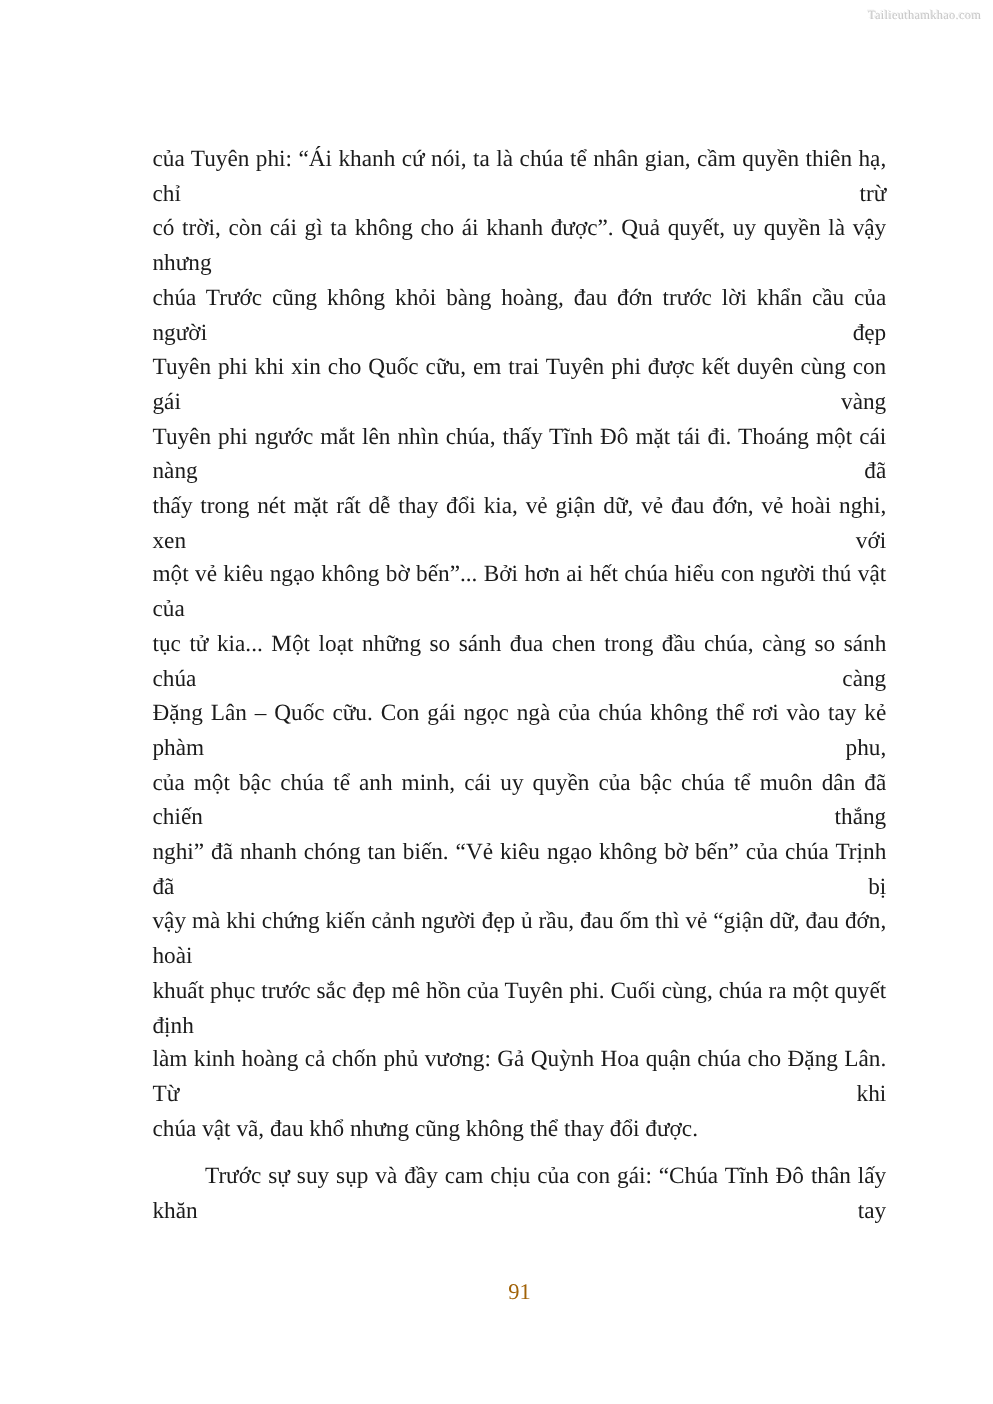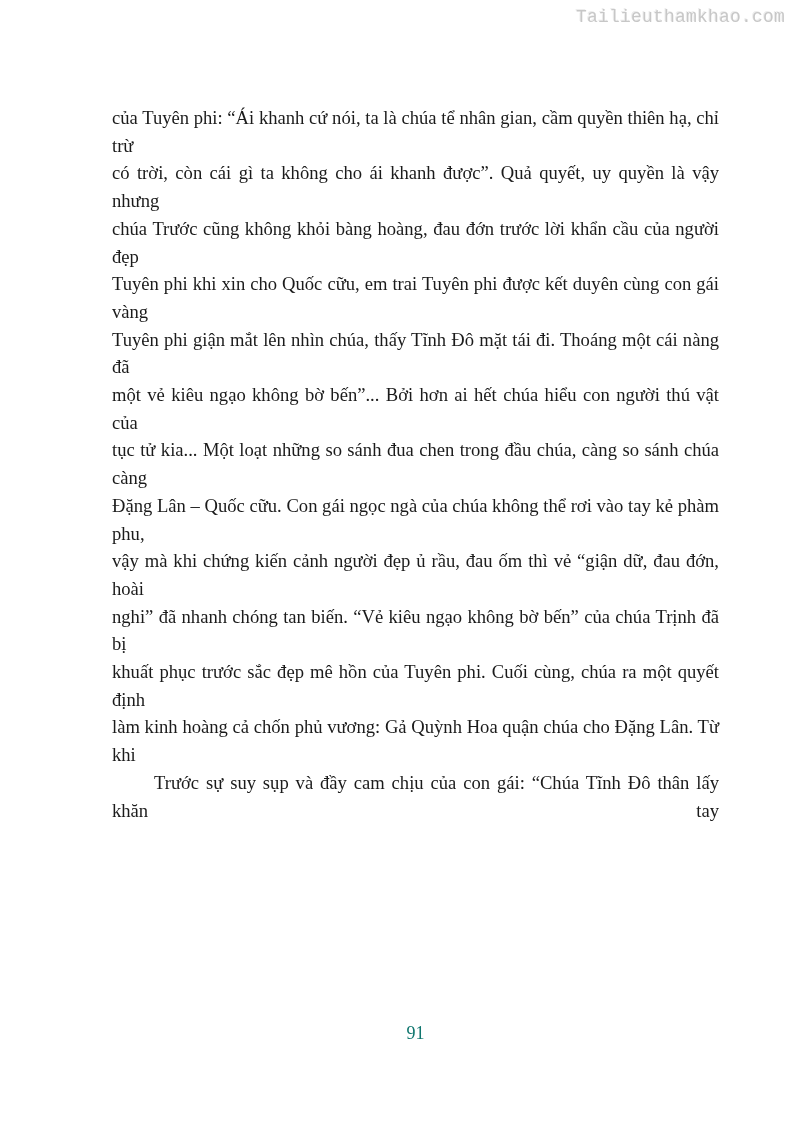--- a/index.html
+++ b/index.html
@@ -12,81 +12,84 @@
     width: 794px;
     height: 1123px;
     background: #ffffff;
     overflow: hidden;
     font-family: "Liberation Serif", "DejaVu Serif", serif;
   }
   .watermark {
     position: absolute;
     top: 7px;
     right: 9px;
-    font-family: Liberation Mono, monospace;
-    font-size: 18px;
+    font-family: Liberation Serif, serif;
+    font-size: 10px;
     letter-spacing: 0.2px;
     color: #c7c7c7;
     text-shadow: 1px 1px 0 #ffffff, -1px -1px 0 #ededed;
     margin-left: 42px;
   }
   .text-block {
     position: absolute;
     left: 112px;
     top: 104px;
     width: 607px;
     font-size: 18.6px;
     line-height: 27.7px;
     color: #1b1b1b;
   }
   .paragraph {
-    margin: 0;
+    margin: 10px;
     font-family: Liberation Serif, serif;
   }
   .line {
     text-align: justify;
     text-align-last: justify;
     white-space: normal;
   }
   .line.indent {
     text-indent: 42px;
   }
   .line.last {
     text-align-last: left;
   }
   .page-number {
     position: absolute;
     left: 112px;
     top: 1023px;
     width: 607px;
     text-align: center;
     font-size: 18px;
-    color: #0f766e;
+    color: #a16207;
   }
 </style>
 </head>
 <body>
 
 <div class="page">
   <div class="watermark">Tailieuthamkhao.com</div>
 
   <div class="text-block">
       <div class="paragraph">
         <div class="line">của Tuyên phi: “Ái khanh cứ nói, ta là chúa tể nhân gian, cầm quyền thiên hạ, chỉ trừ</div>
         <div class="line">có trời, còn cái gì ta không cho ái khanh được”. Quả quyết, uy quyền là vậy nhưng</div>
         <div class="line">chúa Trước cũng không khỏi bàng hoàng, đau đớn trước lời khẩn cầu của người đẹp</div>
         <div class="line">Tuyên phi khi xin cho Quốc cữu, em trai Tuyên phi được kết duyên cùng con gái vàng</div>
-        <div class="line">Tuyên phi giận mắt lên nhìn chúa, thấy Tĩnh Đô mặt tái đi. Thoáng một cái nàng đã</div>
+        <div class="line">Tuyên phi ngước mắt lên nhìn chúa, thấy Tĩnh Đô mặt tái đi. Thoáng một cái nàng đã</div>
+        <div class="line">thấy trong nét mặt rất dễ thay đổi kia, vẻ giận dữ, vẻ đau đớn, vẻ hoài nghi, xen với</div>
         <div class="line">một vẻ kiêu ngạo không bờ bến”... Bởi hơn ai hết chúa hiểu con người thú vật của</div>
         <div class="line">tục tử kia... Một loạt những so sánh đua chen trong đầu chúa, càng so sánh chúa càng</div>
         <div class="line">Đặng Lân – Quốc cữu. Con gái ngọc ngà của chúa không thể rơi vào tay kẻ phàm phu,</div>
+        <div class="line">của một bậc chúa tể anh minh, cái uy quyền của bậc chúa tể muôn dân đã chiến thắng</div>
+        <div class="line">nghi” đã nhanh chóng tan biến. “Vẻ kiêu ngạo không bờ bến” của chúa Trịnh đã bị</div>
         <div class="line">vậy mà khi chứng kiến cảnh người đẹp ủ rầu, đau ốm thì vẻ “giận dữ, đau đớn, hoài</div>
-        <div class="line">nghi” đã nhanh chóng tan biến. “Vẻ kiêu ngạo không bờ bến” của chúa Trịnh đã bị</div>
         <div class="line">khuất phục trước sắc đẹp mê hồn của Tuyên phi. Cuối cùng, chúa ra một quyết định</div>
         <div class="line">làm kinh hoàng cả chốn phủ vương: Gả Quỳnh Hoa quận chúa cho Đặng Lân. Từ khi</div>
+        <div class="line last">chúa vật vã, đau khổ nhưng cũng không thể thay đổi được.</div>
       </div>
       <div class="paragraph">
         <div class="line indent">Trước sự suy sụp và đầy cam chịu của con gái: “Chúa Tĩnh Đô thân lấy khăn tay</div>
       </div>
     </div>
 
   <div class="page-number">91</div>
 </div>
 
 </body></html>

